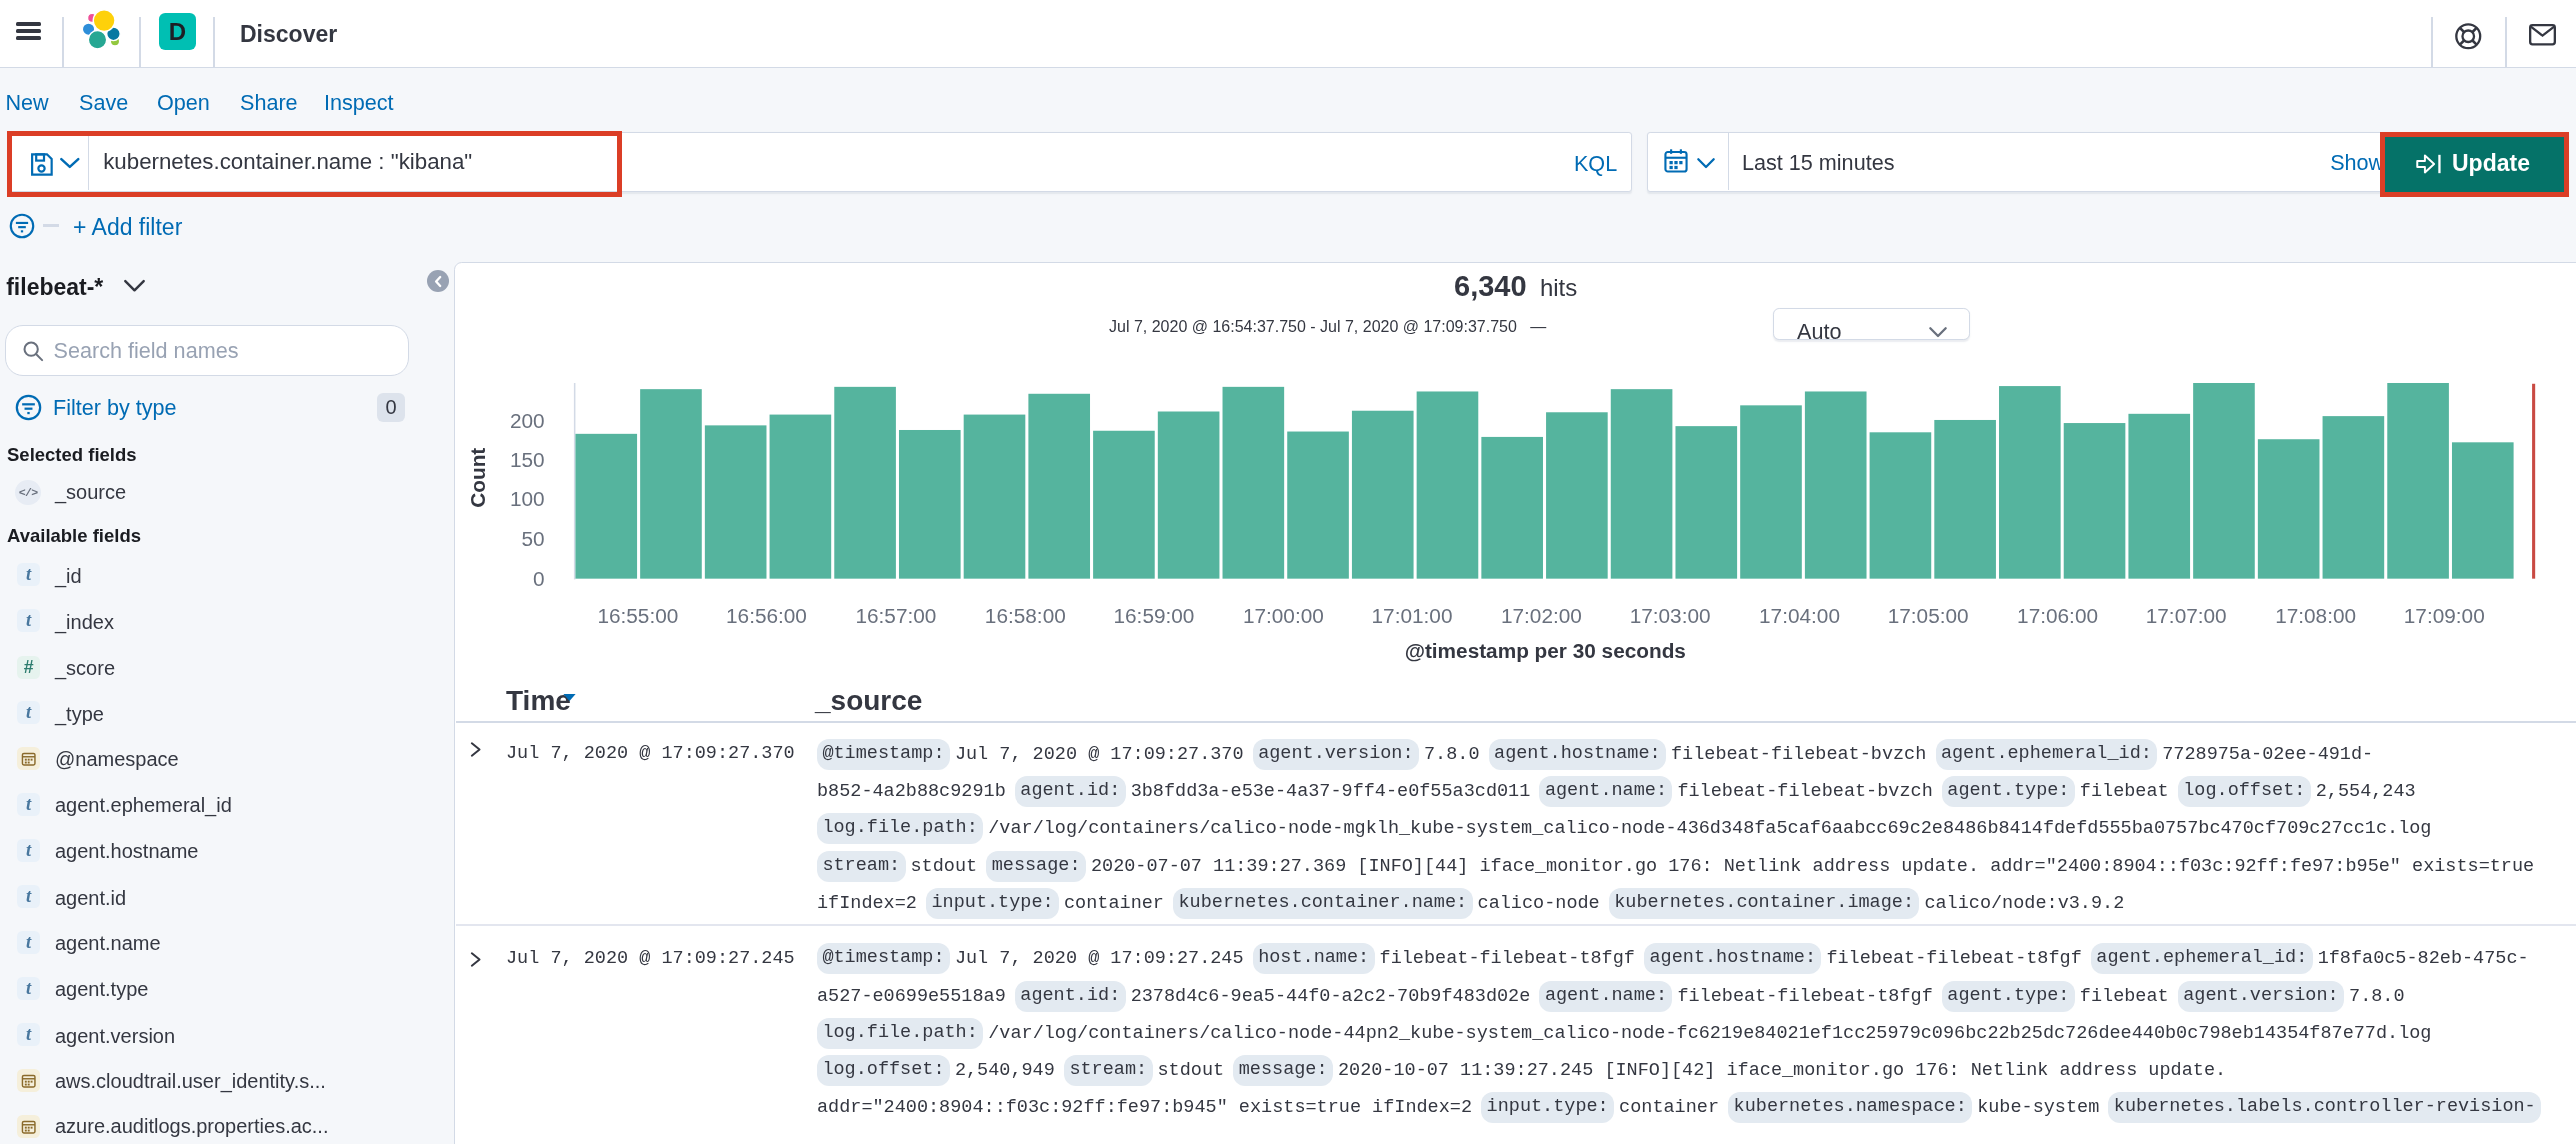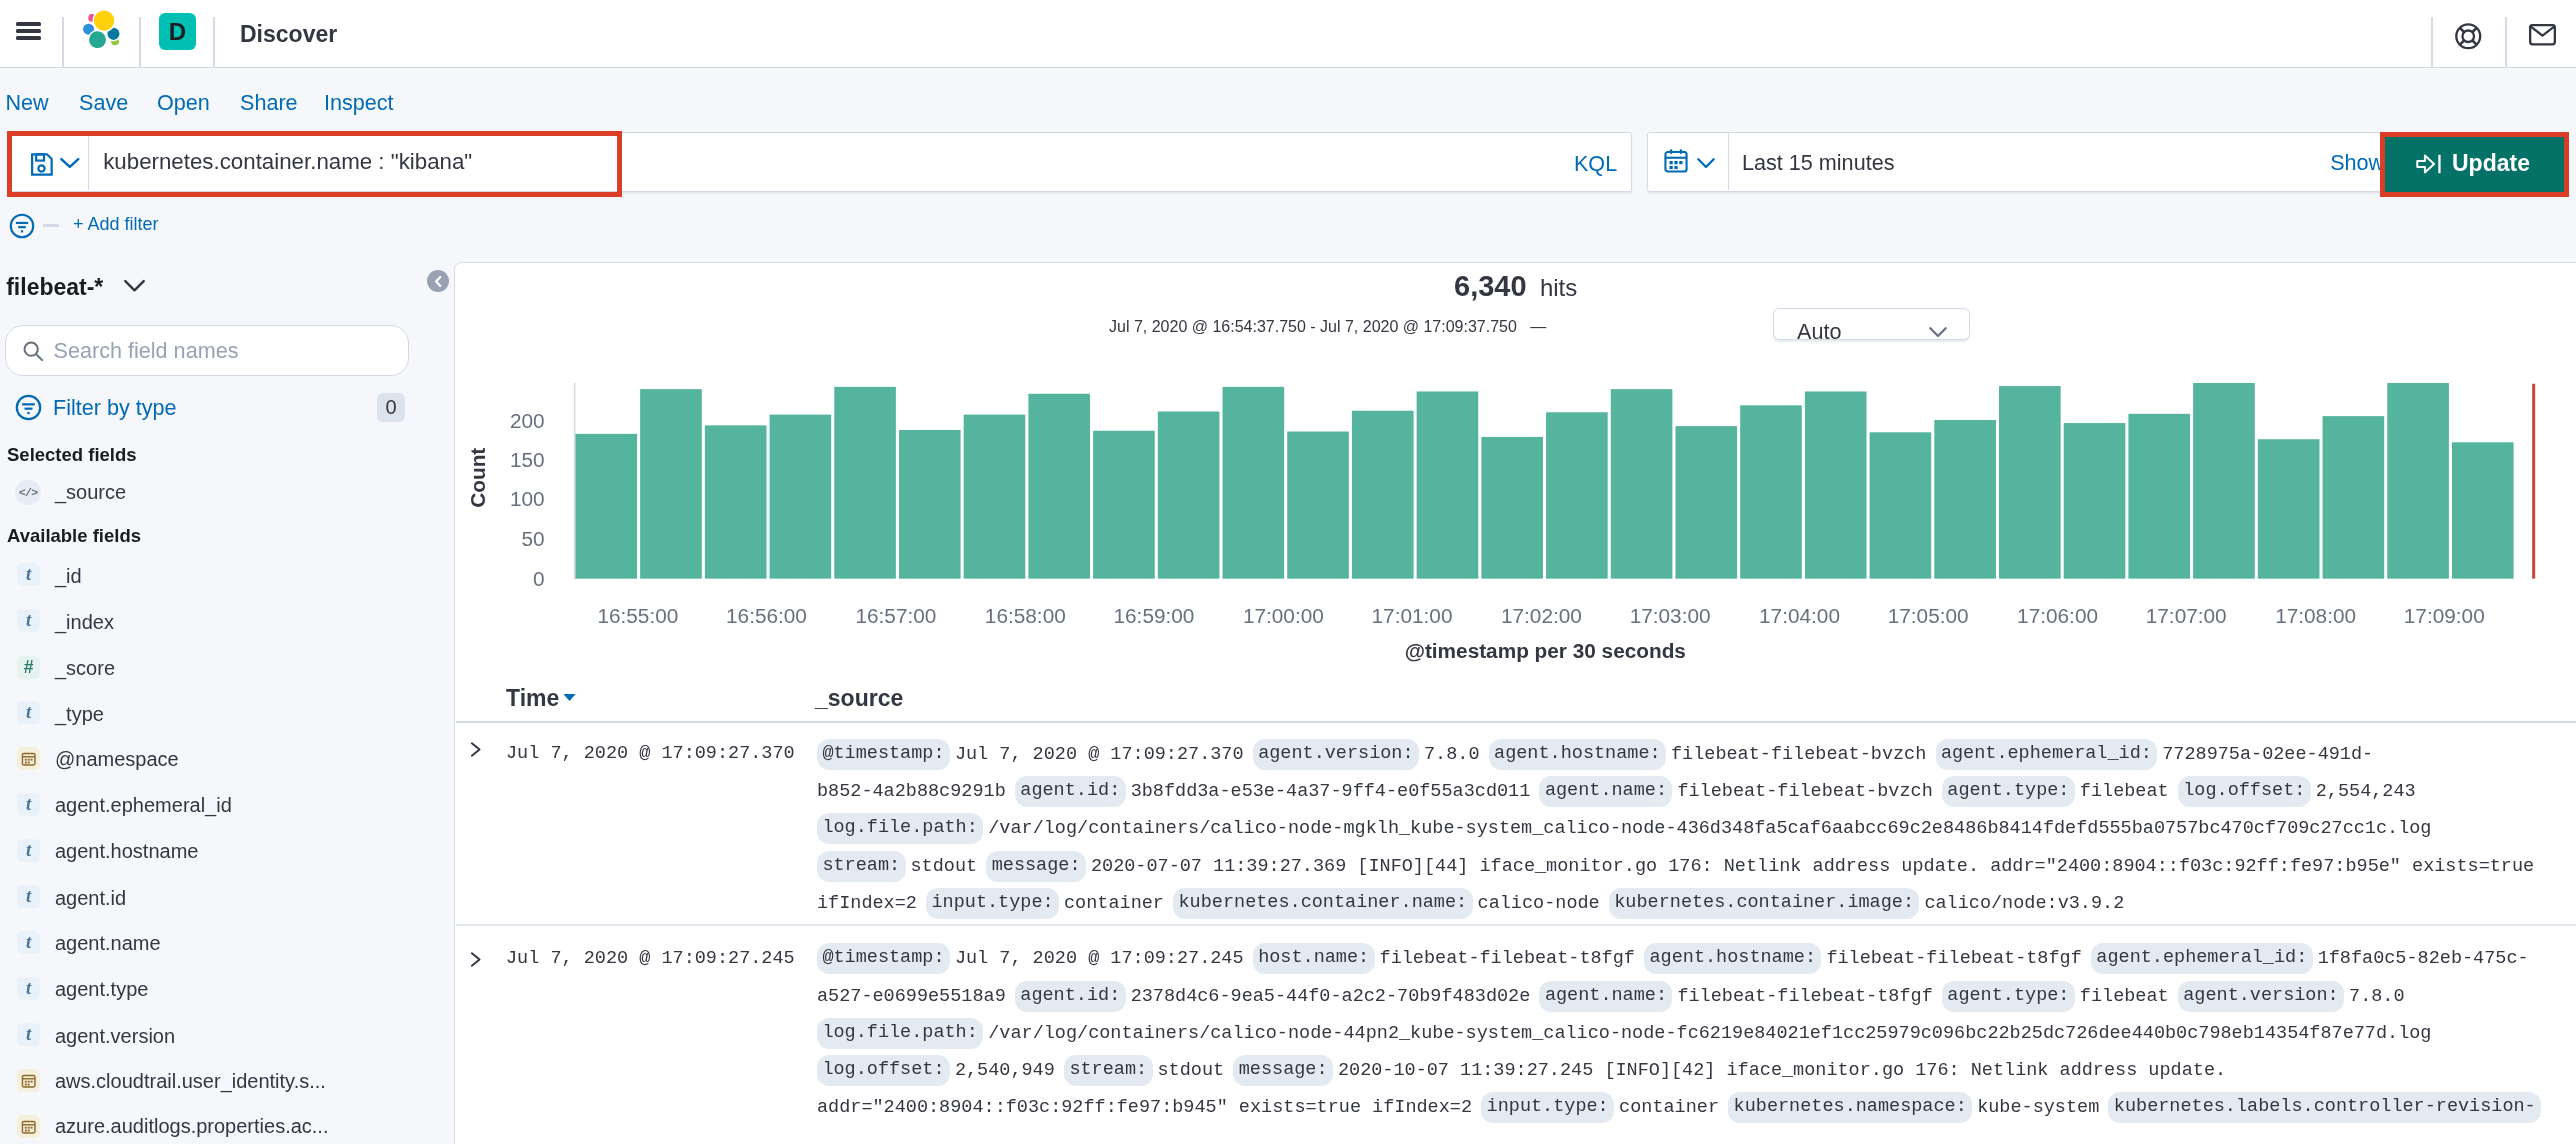--- a/index.html
+++ b/index.html
@@ -21,21 +21,21 @@
   #kql { position:absolute; right:14px; top:17.7px; font-size:21.6px; color:#006bb4; }
   #redq { position:absolute; left:7px; top:131px; width:615px; height:66px; border:5.4px solid #db3e26; }
   #dpick { position:absolute; left:1647px; top:132px; width:811px; height:60px; background:#fff; border:1.5px solid #d3dae6; border-radius:3.1px; box-shadow:0 1.5px 1.5px rgba(152,162,179,.18); }
   #dprep { position:absolute; left:0; top:0; width:81px; height:57px; border-right:1.5px solid #d3dae6; }
   #dtext { position:absolute; left:94px; top:17px; font-size:21.6px; color:#343741; }
   #showdates { position:absolute; right:14px; top:17px; font-size:21.6px; color:#006bb4; }
   #redu { position:absolute; left:2380px; top:132px; width:189px; height:65px; border:5.4px solid #db3e26; background:#057268; }
   #updbtn { position:absolute; left:0; top:0; width:178px; height:54px; color:#fff; }
   #updbtn span { position:absolute; left:67px; top:13px; font-size:23px; font-weight:700; }
   
-  #addf { position:absolute; left:73px; top:214px; font-size:18px; color:#006bb4; }
+  #addf { position:absolute; left:73px; top:214px; font-size:23px; color:#006bb4; }
   #fdash { position:absolute; left:43px; top:224px; width:16px; height:3.1px; background:#d3dae6; }
   
   #ipname { position:absolute; left:6.2px; top:274px; font-size:23px; font-weight:700; color:#1a1c21; }
   #sfield { position:absolute; left:4.6px; top:325px; width:404px; height:51px; background:#fff; border:1.5px solid #d3dae6; border-radius:18px; }
   #sfield span { position:absolute; left:48px; top:12.3px; font-size:21.6px; color:#98a2b3; }
   #fbt { position:absolute; left:53px; top:395px; font-size:21.6px; color:#006bb4; }
   #zbadge { position:absolute; left:377px; top:393px; width:28px; height:28.5px; background:#dde3ec; border-radius:6.2px; text-align:center; line-height:28.5px; font-size:20px; color:#343741; }
   .shead { position:absolute; left:7px; font-size:18.5px; font-weight:700; color:#1a1c21; }
   .frow { position:absolute; left:55px; font-size:20px; color:#343741; white-space:nowrap; }
   .tok { position:absolute; left:17px; width:23px; height:23px; border-radius:5.4px; text-align:center; }
@@ -44,21 +44,21 @@
   .tokc { background:#f5efdb; }
   #srcico { position:absolute; left:15.4px; top:480px; width:25.4px; height:25.4px; border-radius:50%; background:#e7ecf4; color:#69707d; font-size:11.6px; font-weight:700; text-align:center; line-height:25.4px; font-family:"Liberation Mono",monospace; letter-spacing:-0.8px;}
   
   #panel { position:absolute; left:454px; top:262px; width:2125px; height:894px; background:#fff; border:1.5px solid #d3dae6; border-radius:7.7px 0 0 0; }
   #collapse { position:absolute; left:427px; top:270px; width:22.3px; height:22.3px; border-radius:50%; background:#98a2b3; }
   #hits { position:absolute; left:1454px; top:270px; font-size:24px; color:#343741; } #hits b { font-size:29px; }
   #range { position:absolute; left:1109px; top:318px; font-size:16px; color:#343741; }
   #autosel { position:absolute; left:1773px; top:308px; width:197px; height:32px; background:#fff; border:1.5px solid #d3dae6; border-radius:6.2px; box-shadow:0 1.5px 1.5px rgba(152,162,179,.2); }
   #autosel span { position:absolute; left:23px; top:10px; font-size:21.6px; color:#343741; }
   
-  .th { position:absolute; top:685px; font-size:23px; font-weight:700; color:#343741; }
+  .th { position:absolute; top:685px; font-size:28px; font-weight:700; color:#343741; }
   #thline { position:absolute; left:456px; top:721px; width:2135px; height:1.5px; background:#d3dae6; }
   #rowline { position:absolute; left:456px; top:924px; width:2135px; height:1.5px; background:#e3e6ef; }
   .timecell { position:absolute; left:506px; font-size:18.5px; color:#343741; white-space:nowrap; font-family:"Liberation Mono",monospace; }
   .srcline { position:absolute; left:817px; height:37px; line-height:37px; font-size:18.5px; color:#343741; white-space:nowrap; font-family:"Liberation Mono",monospace; }
   .b { display:inline-block; vertical-align:middle; line-height:30px; height:31px; padding:0 5.4px; border-radius:12px; background:#e3eaf1; margin-right:5px; }
   .v { margin-right:9.2px; }
   svg { position:absolute; }
 </style>
 </head>
 <body>

